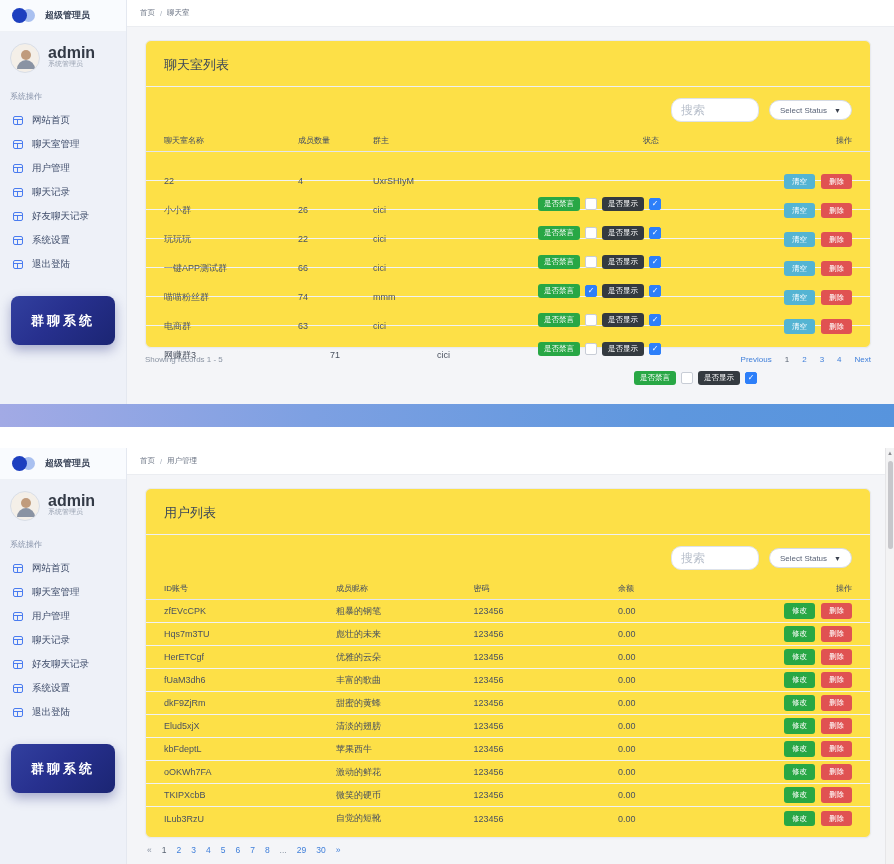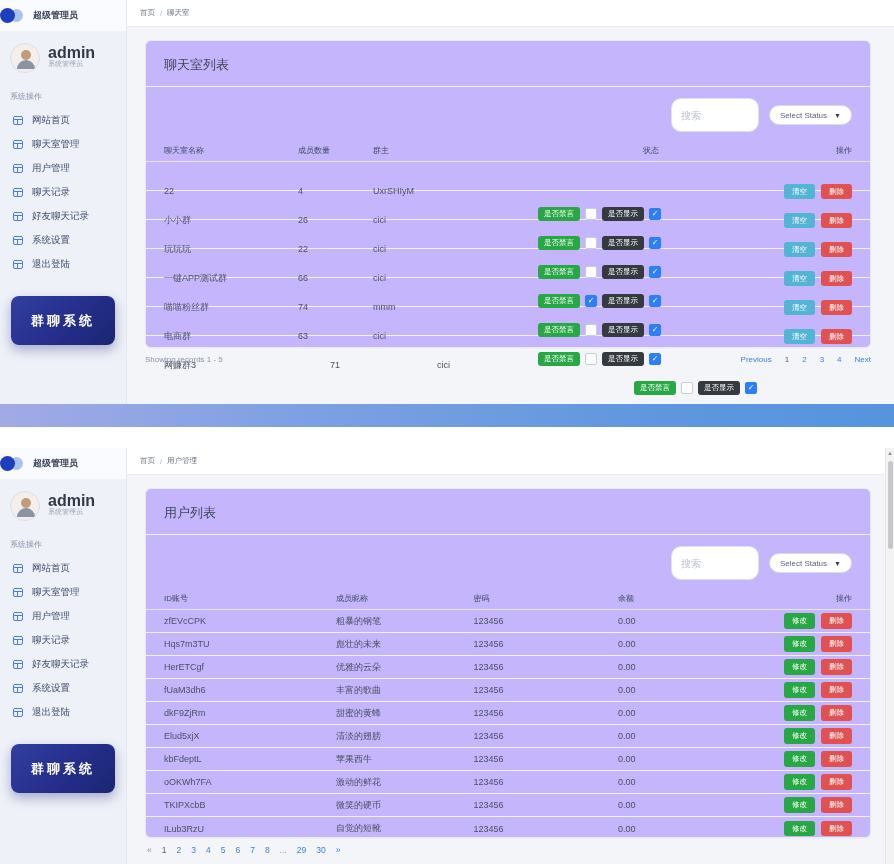--- a/index.html
+++ b/index.html
@@ -9,21 +9,21 @@
     background:#ffffff; position:relative; overflow:hidden; color:#4a5260;
   }
   .screenshot { position:absolute; left:0; width:894px; overflow:hidden; }
   #panel1 { top:0; height:404px; }
   #panel2 { top:448px; height:416px; }
   .gradient-band { position:absolute; top:404px; left:0; width:894px; height:23px;
     background:linear-gradient(90deg,#a2aae5 0%,#7da0e2 35%,#5e97de 75%,#5794dd 100%); }
 
   
   .sidebar { position:absolute; left:0; top:0; bottom:0; width:127px; background:#eef1f8; border-right:1px solid #e4e8f0; }
-  .side-top { height:32px; background:#f9fbfe; display:flex; align-items:center; gap:9px; border-bottom:1px solid #eef1f6; }
+  .side-top { height:32px; background:#f9fbfe; display:flex; align-items:center; padding-left:12px; gap:9px; border-bottom:1px solid #eef1f6; }
   .logo { width:24px; height:15px; position:relative; }
   .logo .c1 { position:absolute; left:0; top:0; width:15px; height:15px; border-radius:50%; background:#1d3fbf; z-index:2; }
   .logo .c2 { position:absolute; left:10px; top:1px; width:13px; height:13px; border-radius:50%; background:#a9c0f0; z-index:1; }
   .brand { font-size:9px; font-weight:bold; color:#3a4458; }
   .admin-row { margin:11px 0 0 10px; display:flex; align-items:center; gap:8px; }
   .avatar { width:30px; height:30px; border-radius:50%; background:#f4efe8; border:1px solid #d8dee8; position:relative; overflow:hidden; flex:none; }
   .avatar .head { position:absolute; top:6px; left:10px; width:10px; height:10px; border-radius:50%; background:#c09b7c; }
   .avatar .torso { position:absolute; bottom:3px; left:6px; width:18px; height:9px; border-radius:9px 9px 0 0; background:#8a93a3; }
   .admin-name { font-size:16px; font-weight:bold; color:#333a46; line-height:12px; }
   .admin-role { font-size:7px; color:#9aa3b2; }
@@ -36,28 +36,28 @@
     background:linear-gradient(135deg,#32409f 0%,#27308e 45%,#1b2573 100%);
     color:#fff; font-size:13px; font-weight:bold; letter-spacing:3px;
     display:flex; align-items:center; justify-content:center;
     box-shadow:0 5px 12px rgba(28,38,120,.35); }
 
   
   .content { position:absolute; left:127px; right:0; top:0; bottom:0; background:#f4f5f8; }
   .breadcrumb-bar { height:27px; background:#fff; border-bottom:1px solid #ebedf1;
     display:flex; align-items:center; gap:5px; padding-left:13px; font-size:7.5px; color:#6b7484; }
   .crumb-sep { color:#aab2bf; }
-  .card { position:absolute; left:18px; right:23px; top:40px; background:#c4b5fd;
+  .card { position:absolute; left:18px; right:23px; top:40px; background:#fde047;
     border:1px solid #e8eaef; border-radius:6px; box-shadow:0 1px 2px rgba(40,50,80,.03); }
   #panel1 .card { height:308px; }
   #panel2 .card { height:350px; }
   .card-title { padding:15px 18px 12px; font-size:13px; color:#3c4858; border-bottom:1px solid #eef0f3; }
   .controls { display:flex; justify-content:flex-end; align-items:center; gap:10px; padding:11px 18px 7px; }
-  .search-input { width:88px; height:34px; border:1px solid #dde2ea; border-radius:10px;
-    font-size:10px; padding:0 9px; color:#333; outline:none; background:#fff; font-family:inherit; }
+  .search-input { width:88px; height:24px; border:1px solid #dde2ea; border-radius:10px;
+    font-size:12px; padding:0 9px; color:#333; outline:none; background:#fff; font-family:inherit; }
   .search-input::placeholder { color:#b9c0cc; }
   .status-select { height:20px; border:1px solid #d6dbe4; border-radius:10px; background:#fff;
     font-size:8px; color:#5a6478; display:flex; align-items:center; gap:7px; padding:0 10px; cursor:pointer; }
   .caret { font-size:7px; color:#3a414e; line-height:1; }
 
   .t-head, .t-row { display:grid; align-items:center; padding:0 18px; }
   #panel1 .t-head, #panel1 .t-row { grid-template-columns:134px 75px 165px 240px 1fr; }
   #panel2 .t-head, #panel2 .t-row { grid-template-columns:25% 20% 21% 19% 15%; }
   .t-head { height:23px; font-size:8px; color:#3f4a63; border-bottom:1px solid #e3e6ec; }
   .t-row { border-bottom:1px solid #f0f2f5; font-size:9px; color:#4a5260; }

